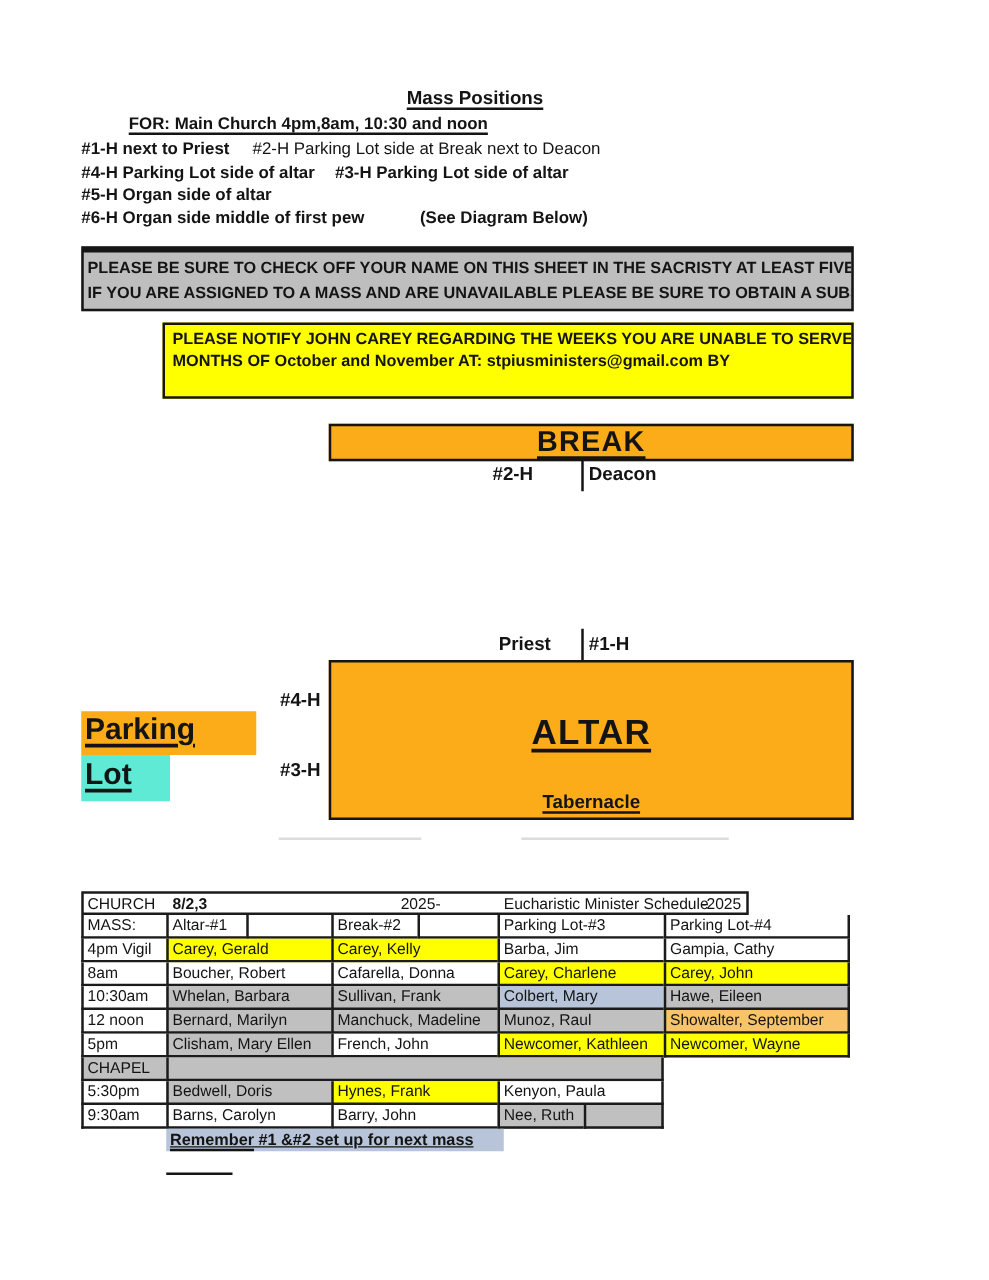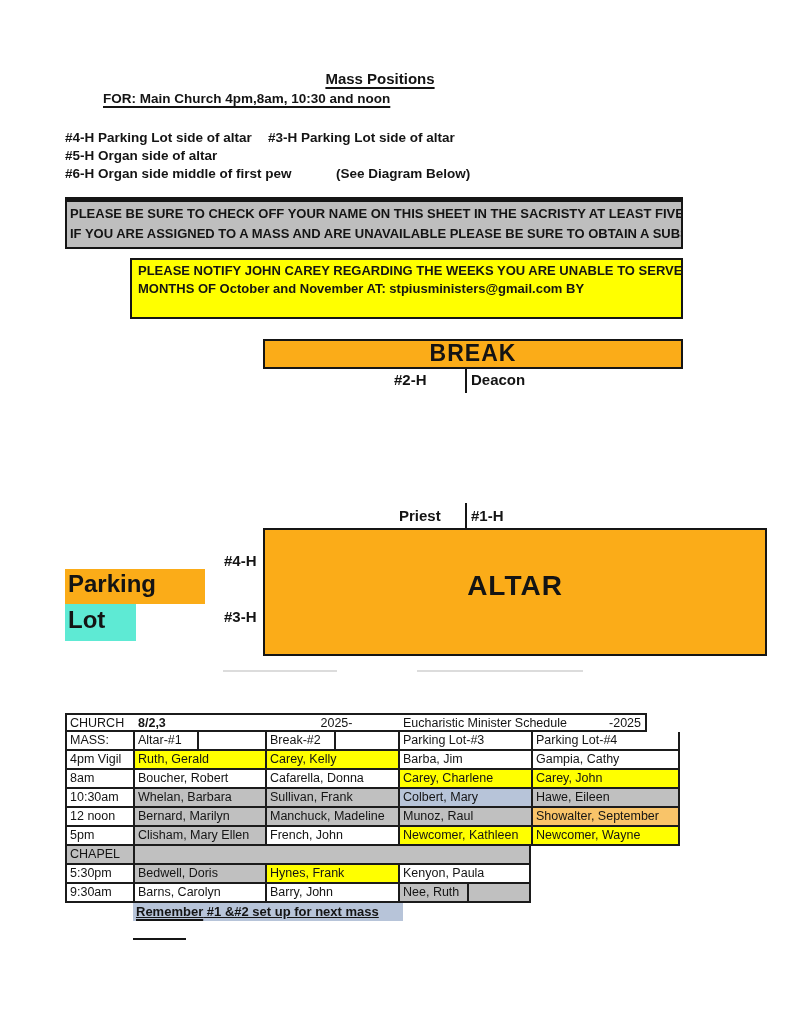--- a/index.html
+++ b/index.html
@@ -1,21 +1,21 @@
 <!DOCTYPE html>
 <html><head>
 <meta charset="utf-8">
 <style>
   html,body{margin:0;padding:0;background:#ffffff;}
   #page{position:relative;width:791px;height:1024px;background:#ffffff;overflow:hidden;
         font-family:"Liberation Sans",sans-serif;color:#141414;}
   .abs{position:absolute;}
   .b{font-weight:700;}
   .u{text-decoration:underline;text-decoration-thickness:2px;text-underline-offset:3px;}
-  .u3{text-decoration-thickness:3px;text-underline-offset:4px;}
+  .u3{text-decoration:underline;text-decoration-thickness:3px;text-underline-offset:4px;}
 
   
   #title{top:70px;left:0;width:760px;text-align:center;font-size:15px;}
   #for-line{top:91px;left:65px;font-size:13.5px;margin-left:38px;}
   .pos-line{left:65px;width:660px;height:18px;font-size:13.5px;}
   .pos-line .seg2{position:absolute;top:0;}
   #pos-line-0{top:111px;} #pos-line-0 .seg2{left:137px;font-weight:400;}
   #pos-line-1{top:130px;} #pos-line-1 .seg2{left:203px;font-weight:700;}
   #pos-line-2{top:148px;}
   #pos-line-3{top:166px;} #pos-line-3 .seg2{left:271px;font-weight:700;}
@@ -32,21 +32,21 @@
   
   .orange-box{background:#FBAC18;border:2px solid #151515;box-sizing:border-box;}
   #break-bar{top:339px;left:263px;width:420px;height:30px;text-align:center;}
   #break-label{font-size:23px;font-weight:700;line-height:25px;letter-spacing:1px;}
   #pos2-label{top:371px;left:394px;font-size:15px;}
   #deacon-vline{top:368px;left:465px;width:2px;height:25px;background:#151515;}
   #deacon-label{top:371px;left:471px;font-size:15px;}
   #priest-label{top:507px;left:399px;font-size:15px;}
   #priest-vline{top:503px;left:465px;width:2px;height:27px;background:#151515;}
   #pos1-label{top:507px;left:471px;font-size:15px;}
-  #altar-box{top:528px;left:263px;width:504px;height:128px;}
+  #altar-box{top:528px;left:263px;width:420px;height:128px;}
   #altar-label{position:absolute;top:40px;left:0;width:100%;text-align:center;
                font-size:28px;font-weight:700;letter-spacing:1px;}
   #tabernacle-label{position:absolute;bottom:4px;left:0;width:100%;text-align:center;
                font-size:15px;font-weight:700;}
   #pos4-label{top:552px;left:224px;font-size:15px;}
   #pos3-label{top:608px;left:224px;font-size:15px;}
   #parking-block{top:569px;left:65px;width:140px;height:35px;background:#FBAC18;}
   #lot-block{top:604px;left:65px;width:71px;height:37px;background:#5eead4;}
   #parking-word{position:absolute;top:1px;left:3px;font-size:24px;font-weight:700;}
   #lot-word{position:absolute;top:2px;left:3px;font-size:24px;font-weight:700;}
@@ -59,21 +59,21 @@
   .srow{display:flex;}
   .cell{box-sizing:border-box;height:19px;line-height:15px;padding:1px 0 0 3px;
         border-left:2px solid #1B1B1B;border-bottom:2px solid #1B1B1B;
         white-space:nowrap;overflow:visible;background:#fff;}
   .cell.last{border-right:2px solid #1B1B1B;}
   #title-row .cell{border-top:2px solid #1B1B1B;display:flex;padding:0;}
   #title-row span{display:inline-block;padding-top:1px;}
   .w-time{width:68px}.w-a1{width:132px}.w-b2{width:133px}.w-p3{width:133px}.w-p4{width:149px}
   .w-a1a{width:64px}.w-a1b{width:68px}.w-b2a{width:69px}.w-b2b{width:64px}
   .w-p3a{width:69px}.w-p3b{width:64px}.w-chapelspan{width:398px}
-  .w-full{width:582px}
+  .w-full{width:534px}
   .bg-white{background:#FFFFFF}.bg-yellow{background:#FFFF00}.bg-gray{background:#C0C0C0}
   .bg-blue{background:#B7C4D9}.bg-tan{background:#F9C469}
   #tr-church{padding-left:3px;}
   #tr-date{width:132px;font-weight:700;padding-left:3px;}
   #tr-yearl{width:133px;text-align:center;}
   #tr-title{width:133px;white-space:nowrap;}
   #tr-yearr{flex:1;text-align:right;padding-right:4px;}
   #tr-church{width:65px;}
 
   #remember-bar{top:903px;left:133px;width:270px;height:18px;background:#B7C4D9;
@@ -82,20 +82,24 @@
   #bottom-line{top:938px;left:133px;width:53px;height:2px;background:#151515;}
 </style>
 </head>
 <body>
 
 <div id="page">
 
   <div id="title" class="abs b u">Mass Positions</div>
   <div id="for-line" class="abs b u">FOR: Main Church 4pm,8am, 10:30 and noon</div>
 
+  <div id="pos-line-0" class="abs pos-line b">
+    <span>#1-H next to Priest</span>
+    <span class="seg2">#2-H Parking Lot side at Break next to Deacon</span>
+  </div>
   <div id="pos-line-1" class="abs pos-line b">
     <span>#4-H Parking Lot side of altar</span>
     <span class="seg2">#3-H Parking Lot side of altar</span>
   </div>
   <div id="pos-line-2" class="abs pos-line b">
     <span>#5-H Organ side of altar</span>
   </div>
   <div id="pos-line-3" class="abs pos-line b">
     <span>#6-H Organ side middle of first pew</span>
     <span class="seg2">(See Diagram Below)</span>
@@ -117,20 +121,21 @@
   <div id="pos2-label" class="abs b">#2-H</div>
   <div id="deacon-vline" class="abs"></div>
   <div id="deacon-label" class="abs b">Deacon</div>
 
   <div id="priest-label" class="abs b">Priest</div>
   <div id="priest-vline" class="abs"></div>
   <div id="pos1-label" class="abs b">#1-H</div>
 
   <div id="altar-box" class="abs orange-box">
     <div id="altar-label" class="u3">ALTAR</div>
+    <div id="tabernacle-label" class="u">Tabernacle</div>
   </div>
   <div id="pos4-label" class="abs b">#4-H</div>
   <div id="pos3-label" class="abs b">#3-H</div>
 
   <div id="parking-block" class="abs">
     <span id="parking-word" class="u3">Parking</span>
   </div>
   <div id="lot-block" class="abs">
     <span id="lot-word" class="u3">Lot</span>
   </div>
@@ -153,21 +158,21 @@
           <div class="cell w-time bg-white">MASS:</div>
           <div class="cell w-a1a bg-white">Altar-#1</div>
           <div class="cell w-a1b bg-white"></div>
           <div class="cell w-b2a bg-white">Break-#2</div>
           <div class="cell w-b2b bg-white"></div>
           <div class="cell w-p3 bg-white">Parking Lot-#3</div>
           <div class="cell w-p4 bg-white last">Parking Lot-#4</div>
         </div>
         <div class="srow">
           <div class="cell w-time bg-white">4pm Vigil</div>
-          <div class="cell w-a1 bg-yellow">Ruth, Gerald</div>
+          <div class="cell w-a1 bg-yellow">Carey, Gerald</div>
           <div class="cell w-b2 bg-yellow">Carey, Kelly</div>
           <div class="cell w-p3 bg-white">Barba, Jim</div>
           <div class="cell w-p4 bg-white last">Gampia, Cathy</div>
         </div>
         <div class="srow">
           <div class="cell w-time bg-white">8am</div>
           <div class="cell w-a1 bg-white">Boucher, Robert</div>
           <div class="cell w-b2 bg-white">Cafarella, Donna</div>
           <div class="cell w-p3 bg-yellow">Carey, Charlene</div>
           <div class="cell w-p4 bg-yellow last">Carey, John</div>

